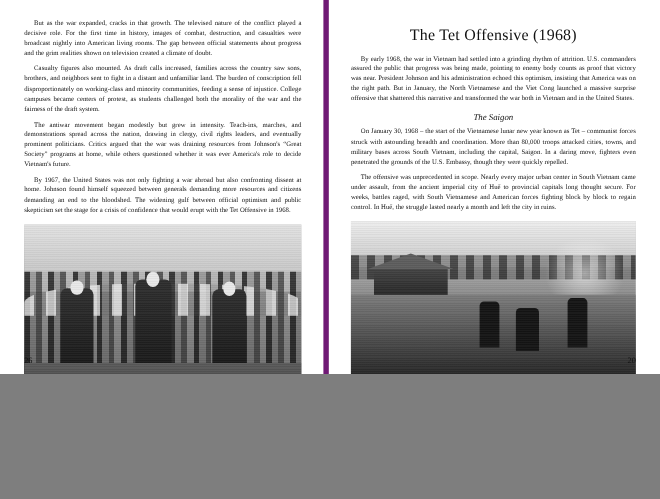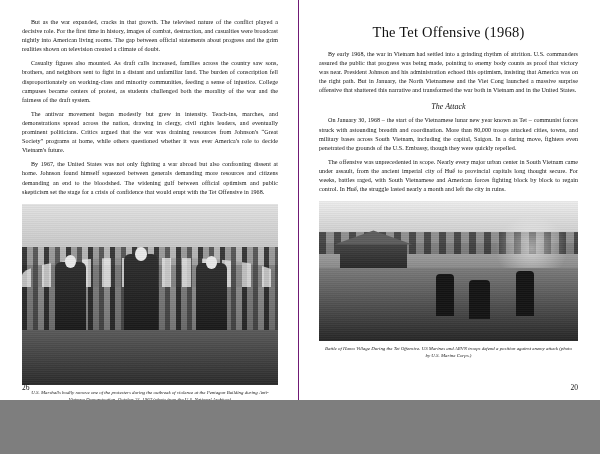--- a/index.html
+++ b/index.html
@@ -16,28 +16,28 @@
   .spread {
     position: relative;
     width: 600px;
     height: 454px;
     display: flex;
     background: #7e7e7e;
   }
   .page {
     position: relative;
     background: #ffffff;
-    height: 400px;
+    height: 340px;
     box-sizing: border-box;
     overflow: hidden;
   }
   .page-left {
     width: 299px;
     padding: 18px 20px 10px 22px;
-    border-right: 1px solid #701a75;
+    border-right: 5px solid #701a75;
   }
   .page-right {
     width: 301px;
     padding: 18px 22px 10px 20px;
   }
   .col {
     position: relative;
     height: 100%;
   }
   p.body {
@@ -218,21 +218,21 @@
     <div class="folio folio-left">26</div>
   </div>
 
   <div class="page page-right">
     <div class="col">
 
       <h1 class="chapter-title">The Tet Offensive (1968)</h1>
 
       <p class="body">By early 1968, the war in Vietnam had settled into a grinding rhythm of attrition. U.S. commanders assured the public that progress was being made, pointing to enemy body counts as proof that victory was near. President Johnson and his administration echoed this optimism, insisting that America was on the right path. But in January, the North Vietnamese and the Viet Cong launched a massive surprise offensive that shattered this narrative and transformed the war both in Vietnam and in the United States.</p>
 
-      <h2 class="section-title">The Attack</h2>
+      <h2 class="section-title">The Saigon</h2>
 
       <p class="body">On January 30, 1968 – the start of the Vietnamese lunar new year known as Tet – communist forces struck with astounding breadth and coordination. More than 80,000 troops attacked cities, towns, and military bases across South Vietnam, including the capital, Saigon. In a daring move, fighters even penetrated the grounds of the U.S. Embassy, though they were quickly repelled.</p>
       <p class="body">The offensive was unprecedented in scope. Nearly every major urban center in South Vietnam came under assault, from the ancient imperial city of Huế to provincial capitals long thought secure. For weeks, battles raged, with South Vietnamese and American forces fighting block by block to regain control. In Huế, the struggle lasted nearly a month and left the city in ruins.</p>
 
       <div class="figure">
         <div class="photo right ph2">
           <div class="sky2"></div>
           <div class="treeline"></div>
           <div class="smoke"></div>
           <div class="hut"></div>

